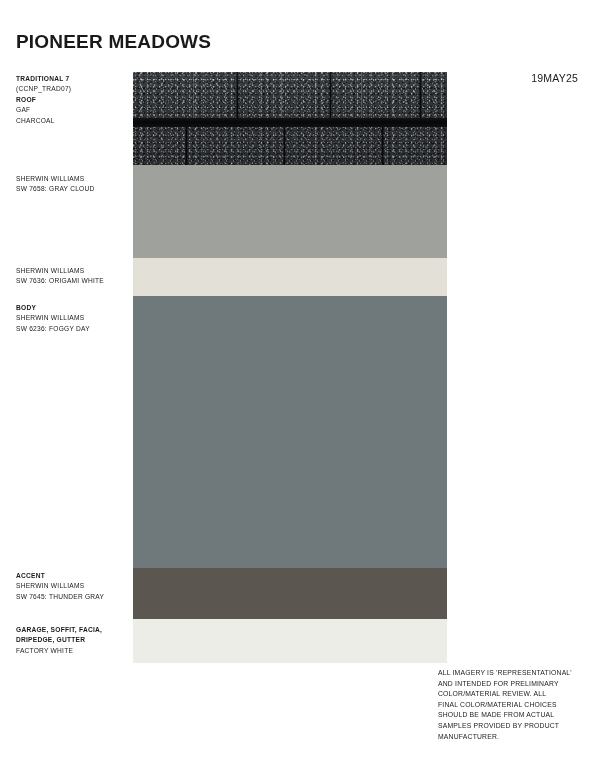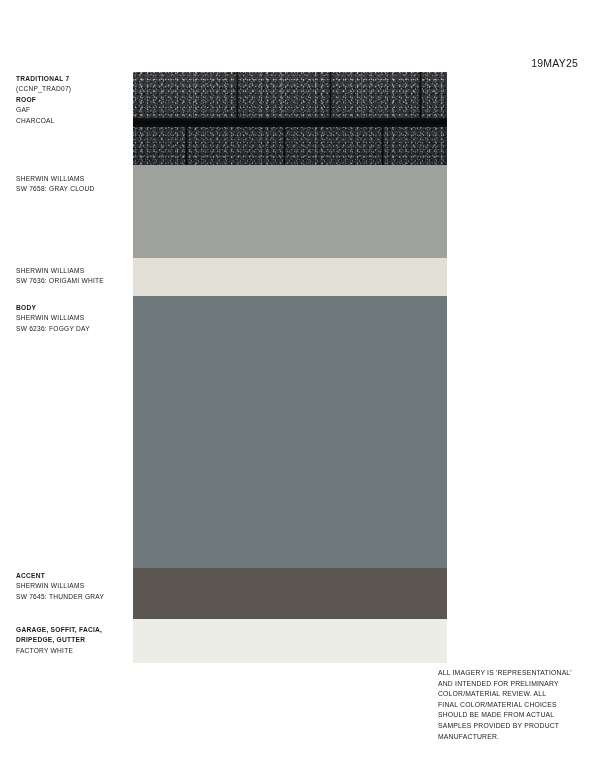--- a/index.html
+++ b/index.html
@@ -39,21 +39,21 @@
     top: 53px;
     font-size: 14.5px;
     font-weight: normal;
     letter-spacing: 0.1px;
     line-height: 1;
     white-space: nowrap;
   }
   .doc-date {
     position: absolute;
     right: 14px;
-    top: 58px;
+    top: 73px;
     font-size: 10.5px;
     letter-spacing: 0.2px;
     line-height: 1;
     white-space: nowrap;
   }
 
   
   .label-block {
     position: absolute;
     left: 16px;
@@ -143,20 +143,21 @@
     line-height: 10.6px;
     letter-spacing: 0.2px;
     white-space: nowrap;
   }
 </style>
 </head>
 <body>
 
 <div class="page">
 
+  <div class="project-title">PIONEER MEADOWS</div>
 
 
   <div class="doc-date">19MAY25</div>
 
   <div id="swatch-layer">
       <div class="swatch shingle" style="top: 72px; height: 93px; background: rgb(52, 55, 58);">
         <div class="shingle-noise"></div>
         <div class="shingle-dark"></div>
         <div class="tab-edge" style="left: 60px; top: 0px; height: 46px;"></div>
         <div class="tab-edge" style="left: 148px; top: 0px; height: 46px;"></div>

